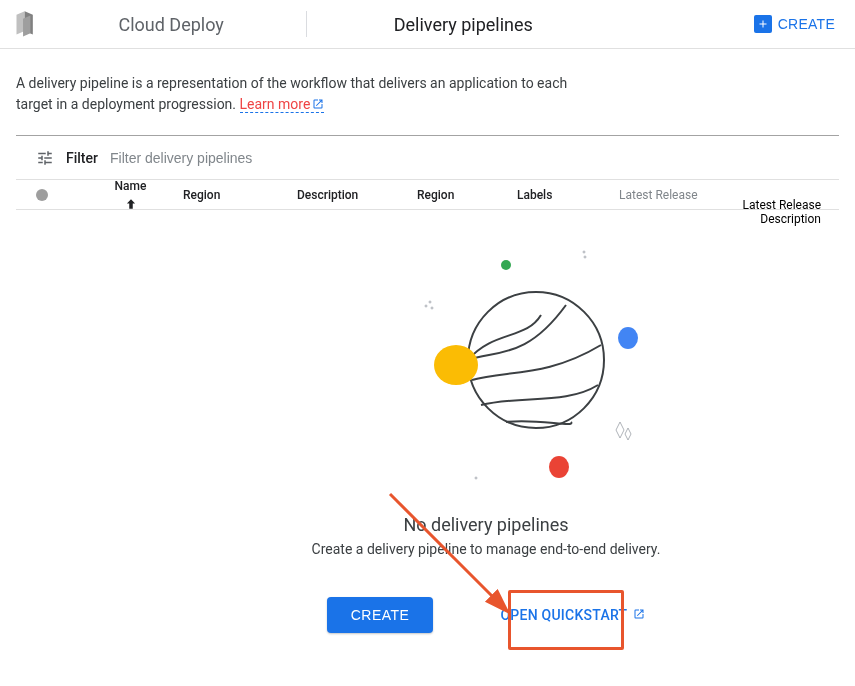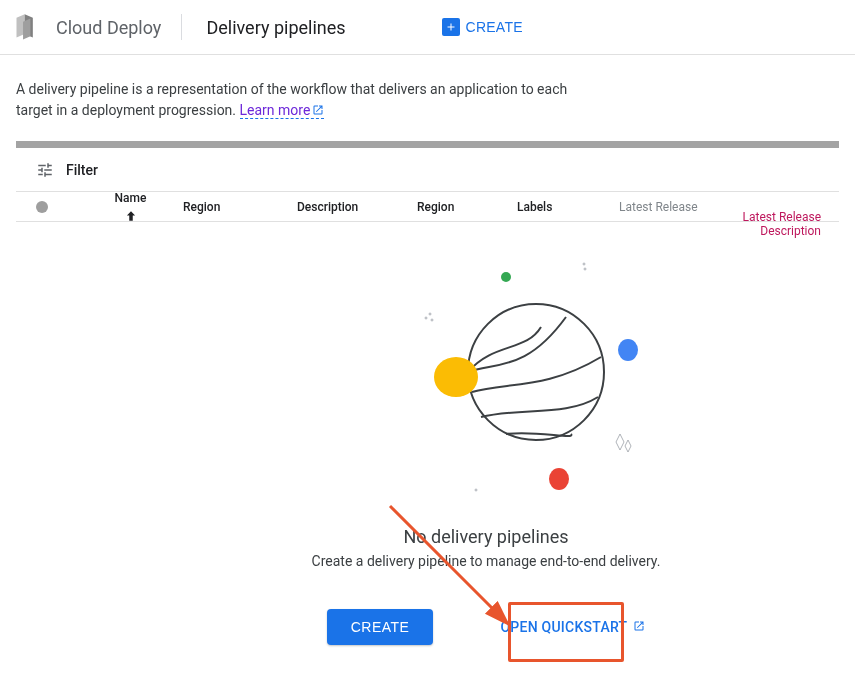--- a/index.html
+++ b/index.html
@@ -5,64 +5,65 @@
     * { box-sizing: border-box; margin: 0; padding: 0; }
     body {
       font-family: Roboto, "Helvetica Neue", Arial, sans-serif;
       background: #fff;
       color: #202124;
       width: 855px;
     }
     .top-bar {
       display: flex;
       align-items: center;
-      height: 55px;
+      height: 49px;
       border-bottom: 1px solid #e0e0e0;
       padding: 12px 8px;
+      justify-content: space-between;
     }
     .logo-wrap { width: 38px; display:flex; justify-content:center; }
     .logo { width: 28px; height: 28px; fill:#5f6368; }
     .product-name { font-size: 18px; color:#5f6368; padding: 0 14px 0 10px; }
     .vdiv { width:1px; height:26px; background:#dadce0; margin: 0 6px; }
     .page-title { font-size: 18px; color:#202124; padding:0 24px 0 18px; }
     .create-btn-top {
       display:flex; align-items:center; gap:6px;
       color:#1a73e8; font-size:14px; font-weight:500;
       letter-spacing:0.25px; padding:8px 12px; cursor:pointer;
       border:none; background:none;
     }
     .plus-box {
       width:18px; height:18px; background:#1a73e8; color:#fff;
       display:flex; align-items:center; justify-content:center;
       border-radius:2px; font-size:16px; line-height:1;
     }
 
     .content { padding: 24px 16px 0 16px; }
     .desc { font-size:14px; color:#3c4043; max-width:560px; line-height:1.5; }
-    .learn-link { color:#6d28d9; border-bottom:1px dashed #1a73e8; text-decoration:none; cursor:pointer; }
+    .learn-link { color:#ef4444; border-bottom:1px dashed #1a73e8; text-decoration:none; cursor:pointer; }
     .ext-ico { width:12px; height:12px; vertical-align:middle; fill:#1a73e8; margin-left:2px; position:relative; top:-1px; }
 
-    .table-wrap { margin-top: 20px; border-top:7px solid #a3a3a3; }
+    .table-wrap { margin-top: 20px; border-top:1px solid #a3a3a3; }
     .filter-row { display:flex; align-items:center; padding:6px 10px 6px 20px; border-bottom:1px solid #e0e0e0; height:44px; }
     .filter-ico { width:18px; height:18px; fill:#5f6368; margin-right:12px; }
     .filter-label { font-size:14px; font-weight:500; margin-right:12px; }
     .filter-input { border:none; outline:none; font-size:14px; color:#3c4043; flex:1; }
     .filter-input::placeholder { color:#80868b; }
     .filter-trigger { display:flex; align-items:center; cursor:text; flex:1; }
 
     .thead-row { display:flex; align-items:center; padding:0 18px; height:30px; font-size:12px; font-weight:500; color:#202124; border-bottom:1px solid #e0e0e0; }
     .col-check { width:44px; display:flex; align-items:center; }
     .dot { width:12px; height:12px; border-radius:50%; background:#9e9e9e; margin-left:2px; }
     .col-name { width:105px; display:flex; align-items:center; gap:4px;flex-direction:column; }
     .col-region { width:114px; }
     .col-desc { width:120px; }
     .col-targets { width:100px; }
     .col-labels { width:102px; }
     .col-latest { width:105px; color:#80868b; font-weight:400; }
-    .col-latest-desc { flex:1; text-align:right; color:#be185d; font-weight:400;margin-top:34px; }
+    .col-latest-desc { flex:1; text-align:right; color:#000000; font-weight:400;margin-top:34px; }
     .arrow-up { width:14px; height:14px; fill:#202124; }
 
     .empty-wrap { position:relative; height:480px; }
     .empty {
       position:absolute; left:470px; top:300px; transform:translateX(-50%);
       display:flex; flex-direction:column; align-items:center;
       width:520px;
     }
     .illus { position:absolute; left:350px; top:40px; width:280px; height:260px; pointer-events:none; }
     .empty-title { font-size:18px; color:#3c4043; margin-top:4px; }
@@ -112,20 +113,21 @@
         </svg></a>
   </p>
 
   <div class="table-wrap">
     <div class="filter-row">
       <div class="filter-trigger">
         <svg class="filter-ico" viewBox="0 0 24 24">
             <path d="M3 17v2h6v-2H3zM3 5v2h10V5H3zm10 16v-2h8v-2h-8v-2h-2v6h2zM7 9v2H3v2h4v2h2V9H7zm14 4v-2H11v2h10zm-6-4h2V7h4V5h-4V3h-2v6z"></path>
           </svg>
         <span class="filter-label">Filter</span>
+        <input class="filter-input" placeholder="Filter delivery pipelines" style="">
       </div>
     </div>
     <div class="thead-row">
       <div class="col-check">
           <div class="dot"></div>
         </div>
       <div class="col-name">
         <span>Name</span>
         <svg class="arrow-up" viewBox="0 0 24 24">
             <path d="M12 4l-7 7h4v9h6v-9h4z"></path>

